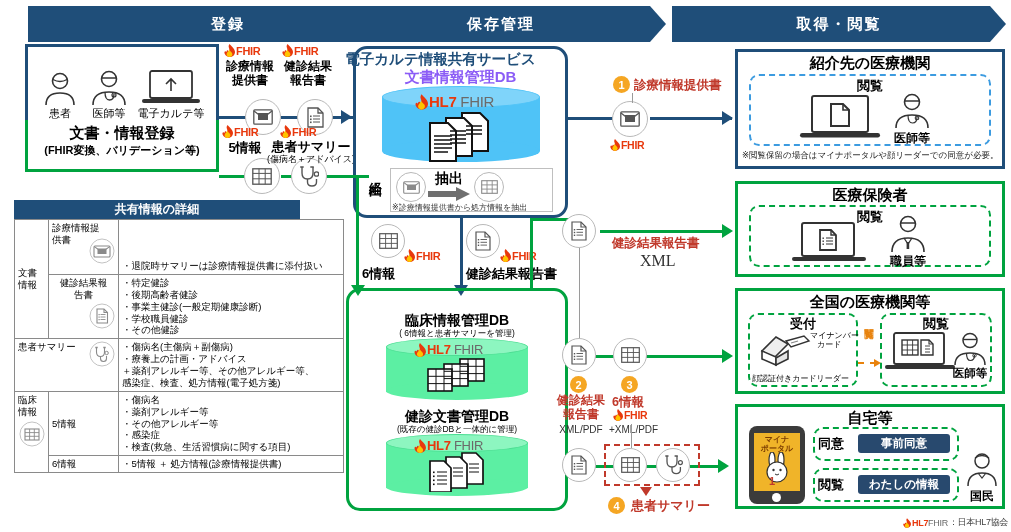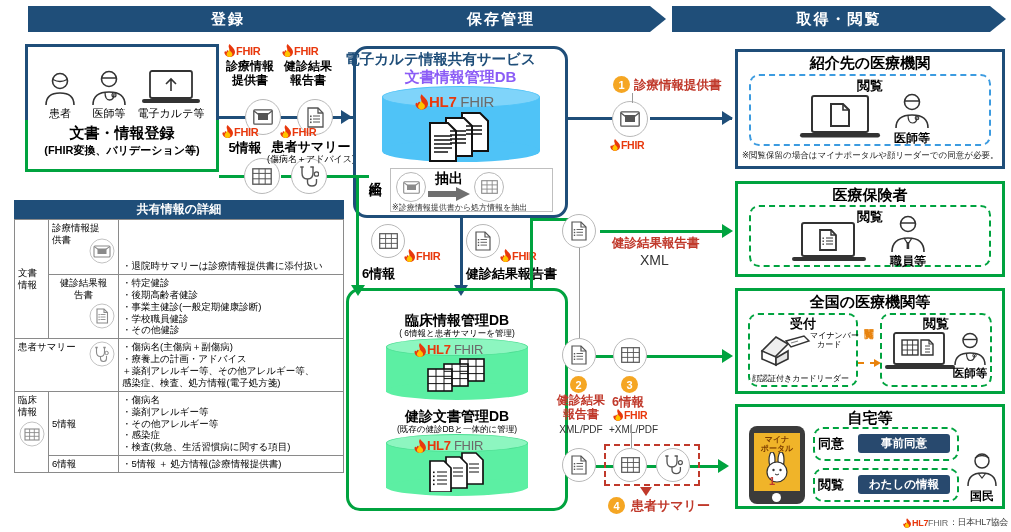--- a/index.html
+++ b/index.html
@@ -6,21 +6,21 @@
   html, body {
     width: 1011px; height: 532px;
     background: #ffffff;
     font-family: "Liberation Sans", "DejaVu Sans", sans-serif;
     overflow: hidden;
   }
   #root { position: relative; width: 1011px; height: 532px; }
 
   
   .banner {
-    position: absolute; height: 26px;
+    position: absolute; height: 36px;
     background: #1F4E79; color: #fff;
     font-weight: bold; font-size: 15px;
     display: flex; align-items: center; justify-content: center;
     letter-spacing: 2px;
     clip-path: polygon(0 0, calc(100% - 16px) 0, 100% 50%, calc(100% - 16px) 100%, 0 100%);
   }
 
   
   .box { position: absolute; background: #fff; }
   .box-blue  { border: 3px solid #1F4E79; }
@@ -244,21 +244,21 @@
     <svg class="flame" width="11" height="13" viewBox="0 0 11 13">
         <path d="M5.5 0 C3 3.5 7 4.5 4.5 7.5 C4 5.5 2.5 6 2.5 8 C1 6 0 8 0.6 9.5 C1.4 11.8 3.5 13 5.5 13 C8.5 13 11 11 11 8 C11 5 8 3 5.5 0 Z" fill="#E8380D"></path>
         <path d="M5.5 13 C3.8 13 2.6 11.7 2.6 10.2 C2.6 8.6 4.6 7.6 5.2 5.5 C6.2 7.8 8.4 8.3 8.4 10.2 C8.4 11.8 7.2 13 5.5 13 Z" fill="#FFC400"></path>
       </svg>
     <span>FHIR</span>
   </div>
   <div class="lbl ttl" style="left:219px; top:139px; width:52px; text-align:center; font-size:13px;">5情報</div>
   <div class="lbl ttl" style="left:266px; top:138px; width:90px; text-align:center; font-size:13px;">患者サマリー</div>
   <div class="lbl" style="left:264px; top:153px; width:94px; text-align:center; font-size:9px;">(傷病名＋アドバイス)</div>
 
-  <div style="position:absolute; left:14px; top:200px; width:330px; height:19px;
+  <div style="position:absolute; left:14px; top:200px; width:286px; height:19px;
               background:#1F4E79; color:#fff; font-weight:bold; font-size:12px;
               display:flex; align-items:center; justify-content:center;">
     <span>共有情報の詳細</span>
   </div>
 
   <table class="tbl" style="left:14px; top:219px; width:330px;">
     <tbody>
         <tr>
       <td class="c" rowspan="2" style="width:34px;">
         <div style="white-space:pre-line;">文書
@@ -574,21 +574,21 @@
           <path d="M5.5 8.5 h6.5 M5.5 11.3 h6.5 M5.5 14.1 h6.5"></path>
         </g>
       <g fill="#555">
           <rect x="2.8" y="8" width="1.4" height="1.4"></rect>
           <rect x="2.8" y="10.8" width="1.4" height="1.4"></rect>
           <rect x="2.8" y="13.6" width="1.4" height="1.4"></rect>
         </g>
     </svg>
   </div>
   <div class="lbl red" style="left:612px; top:235px; font-size:12.5px;">健診結果報告書</div>
-  <div class="lbl" style="left:640px; top:252px; font-size:14px; color:#333;">XML</div>
+  <div class="lbl" style="left:640px; top:252px; font-size:16px; color:#333;font-family:Liberation Serif, serif;">XML</div>
 
   <div class="ln ln-v-gray" style="left:579px; top:248px; height:100px;"></div>
   <div class="ln ln-h-green" style="left:568px; top:355px; width:156px;"></div>
   <div class="arrow-r-green" style="left:722px; top:349px;"></div>
   <div class="bub" style="left:562px; top:338px; width:34px; height:34px;">
     <svg width="16" height="20" viewBox="0 0 16 20">
       <path d="M1 1 h9 l5 5 v13 h-14 z" fill="none" stroke="#555" stroke-width="1.2"></path>
       <path d="M10 1 v5 h5" fill="none" stroke="#555" stroke-width="1.2"></path>
       <g stroke="#555" stroke-width="0.9">
           <path d="M5.5 8.5 h6.5 M5.5 11.3 h6.5 M5.5 14.1 h6.5"></path>

